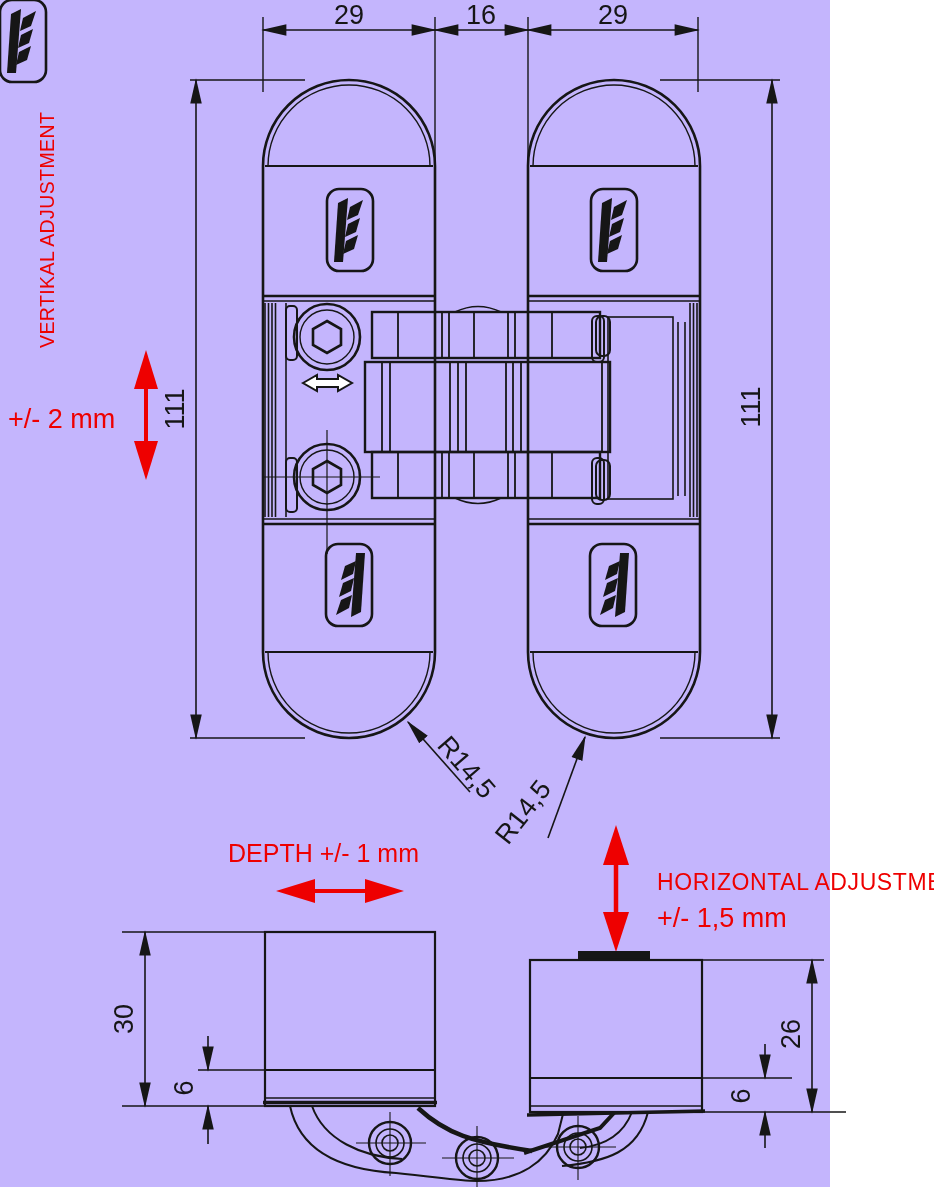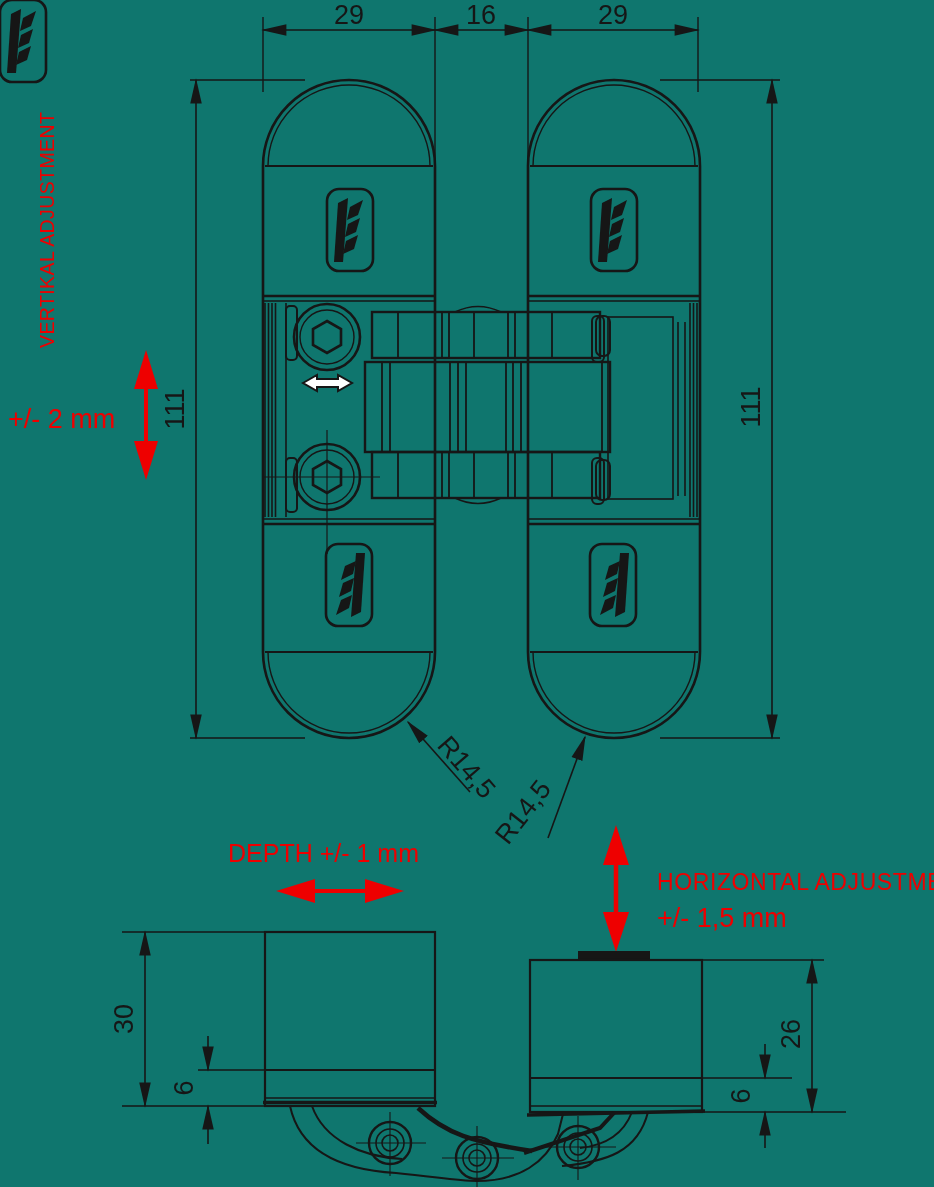--- a/index.html
+++ b/index.html
@@ -1,16 +1,16 @@
 <!DOCTYPE html>
 <html><head>
 <meta charset="utf-8">
 <style>
   html,body{margin:0;padding:0;background:#ffffff;}
-  .stage{width:934px;height:1187px;position:relative;background:#0f766e;}
+  .stage{width:830px;height:1187px;position:relative;background:#c4b5fd;}
   svg{display:block;}
   text{font-family:"Liberation Sans","DejaVu Sans",sans-serif;fill:#161616;}
   .dim{font-size:27px;}
   .red{fill:#ee0000;}
   .ln{stroke:#161616;fill:none;}
   .redln{stroke:#ee0000;fill:none;}
 </style>
 </head>
 <body>
 

